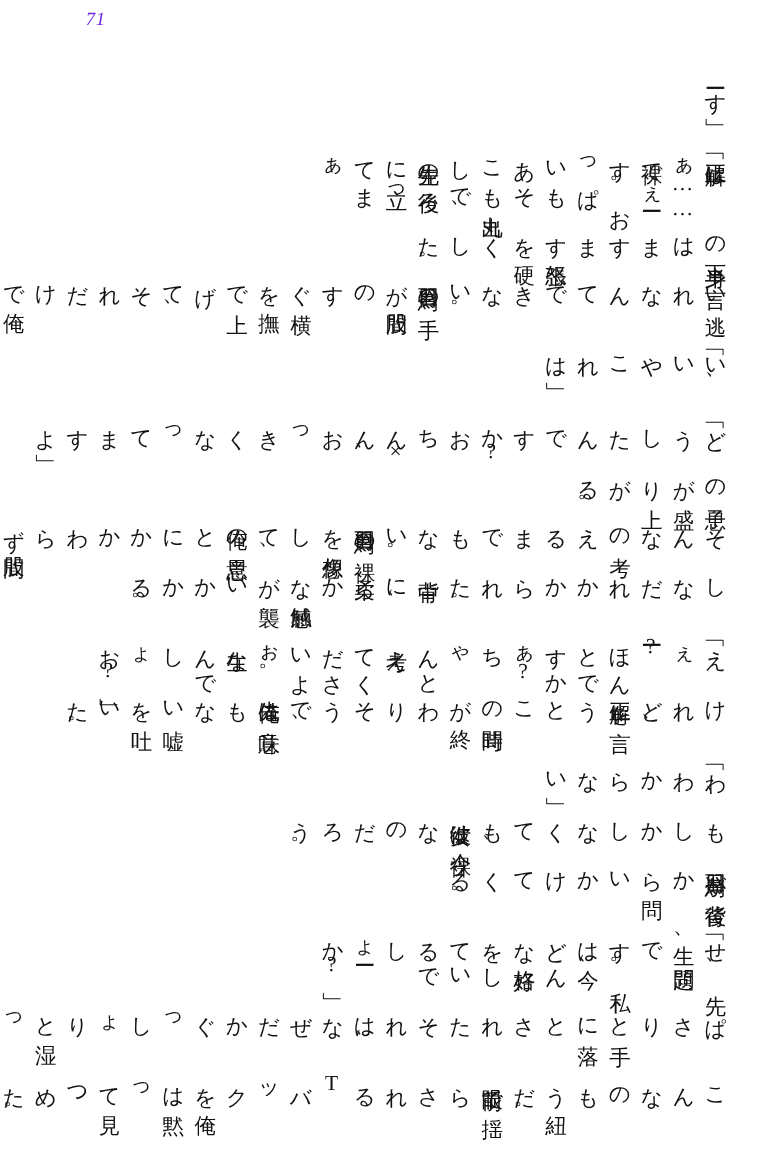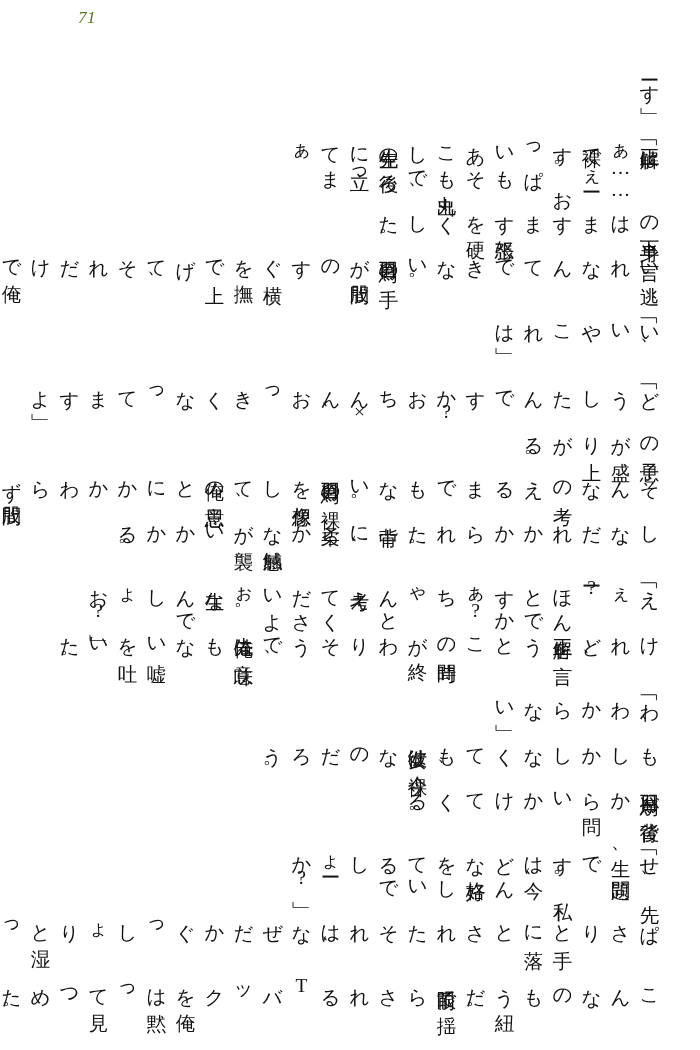--- a/index.html
+++ b/index.html
@@ -20,21 +20,21 @@
     height: 1050px;
     box-sizing: border-box;
   }
   #page-number {
     position: absolute;
     top: 8px;
     left: 78px;
     font-size: 17px;
     font-family: "Liberation Serif", "DejaVu Serif", serif;
     font-style: italic;
-    color: #4d7c0f;
+    color: #6d28d9;
     letter-spacing: 0.5px;
   }
   #text-body {
     position: absolute;
     top: 70px;
     left: 40px;
     right: 36px;
     bottom: 30px;
     display: flex;
     flex-direction: row-reverse;

